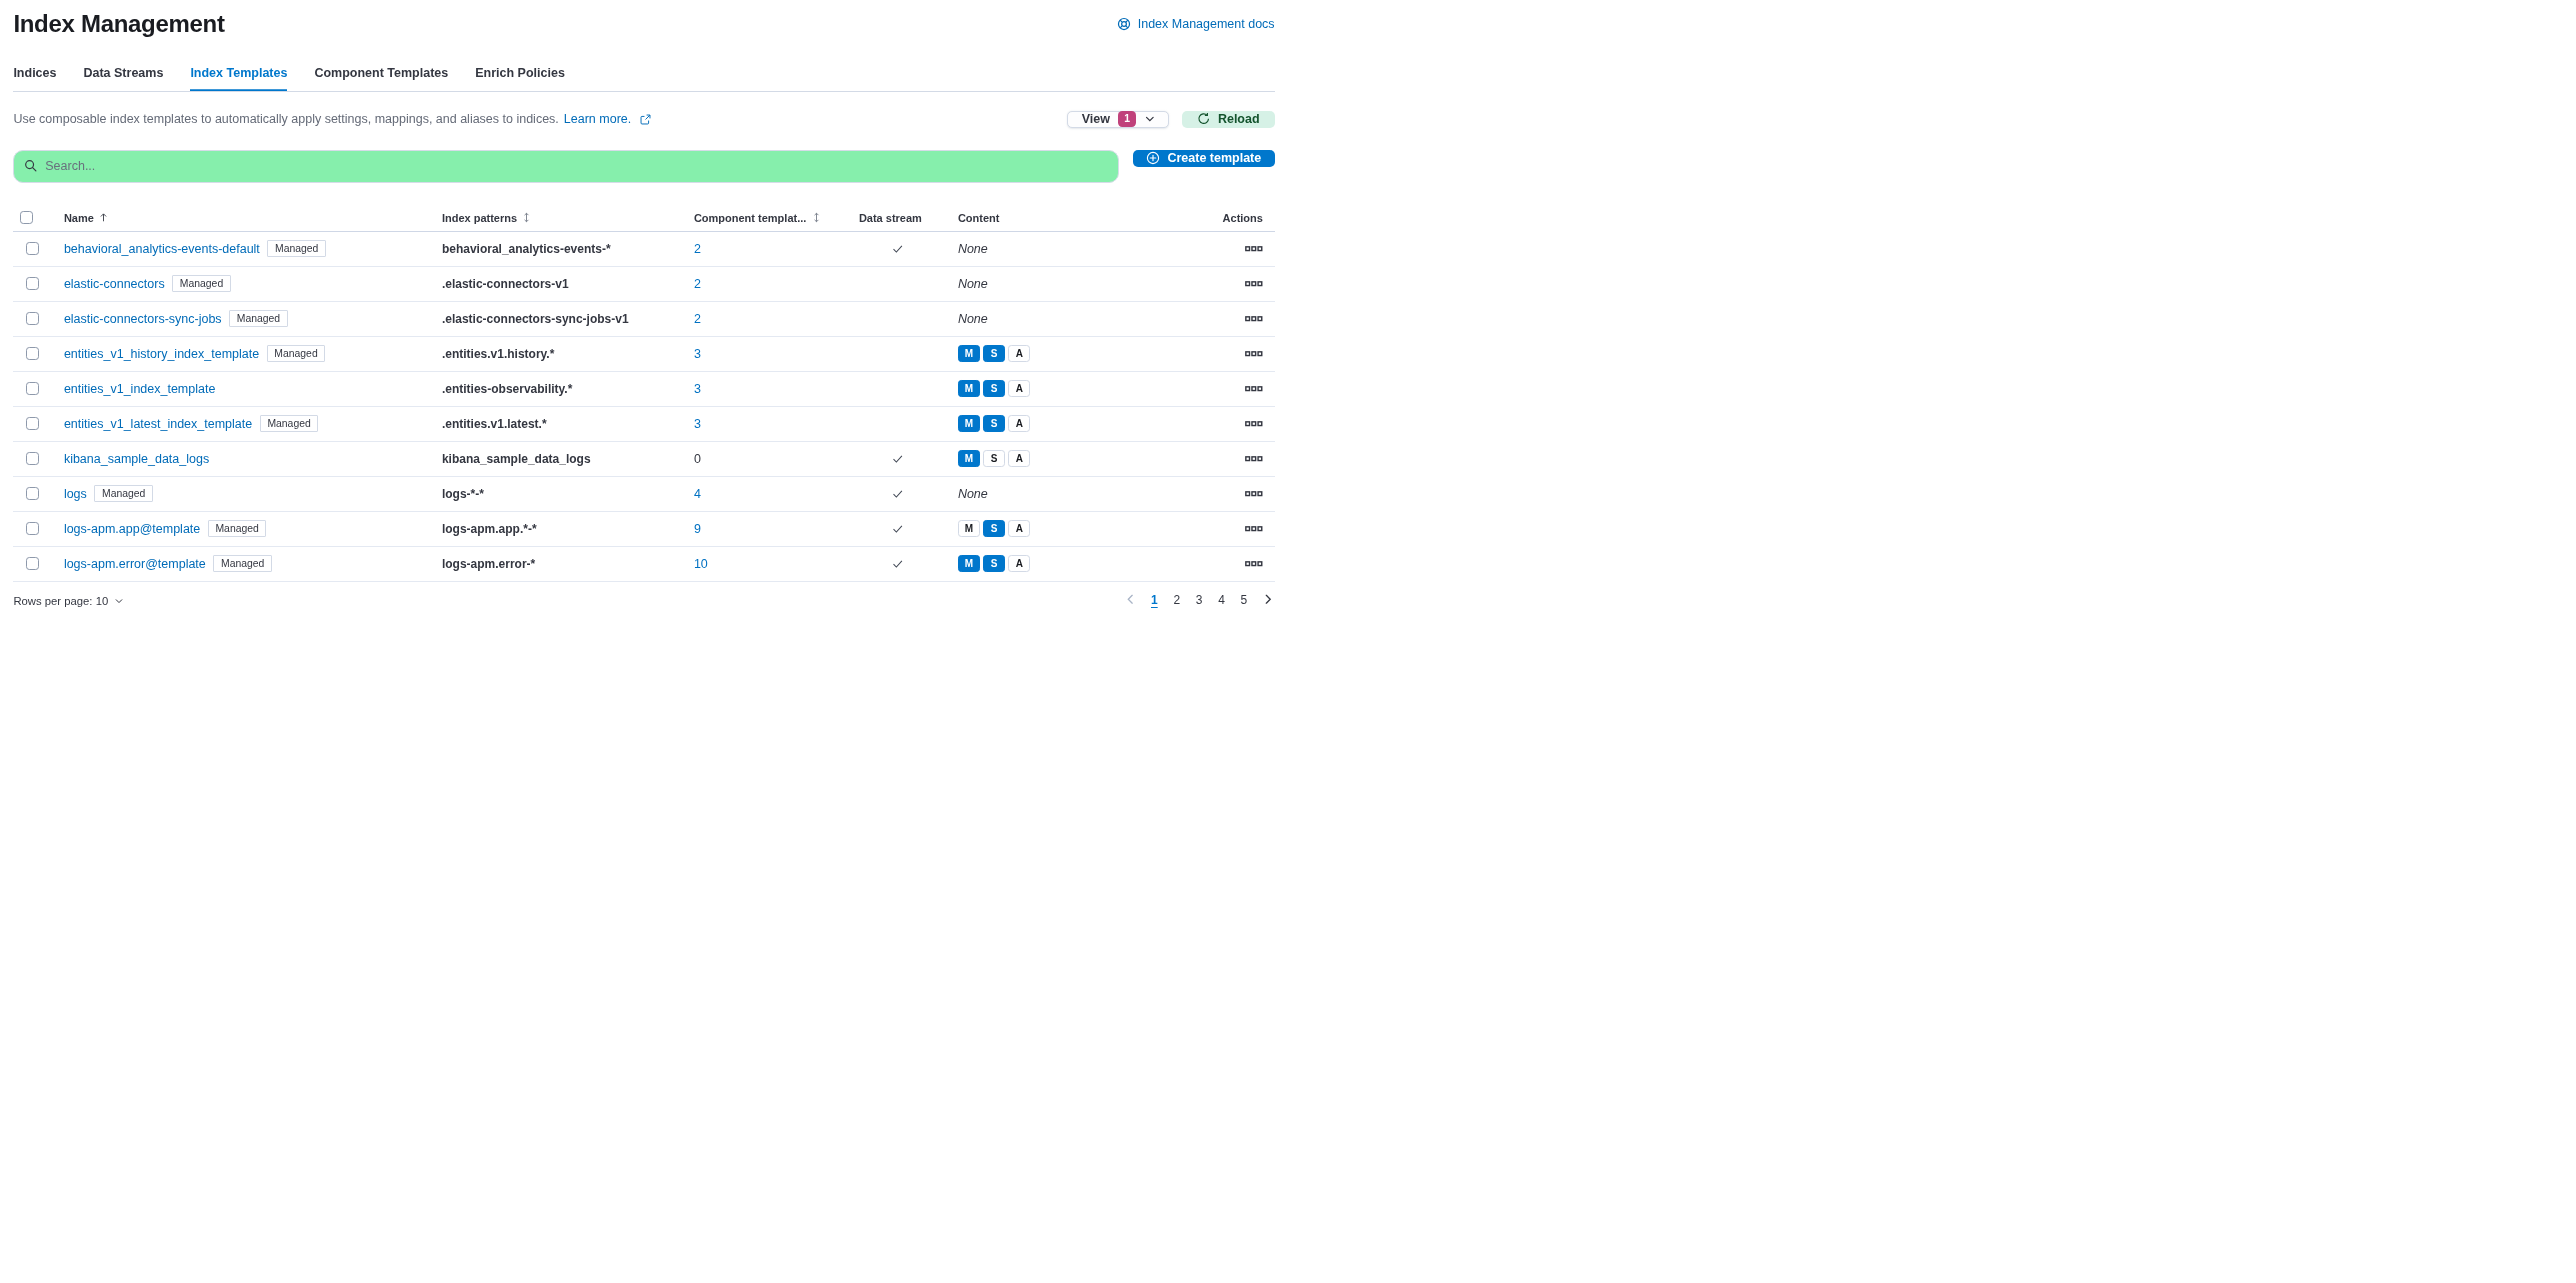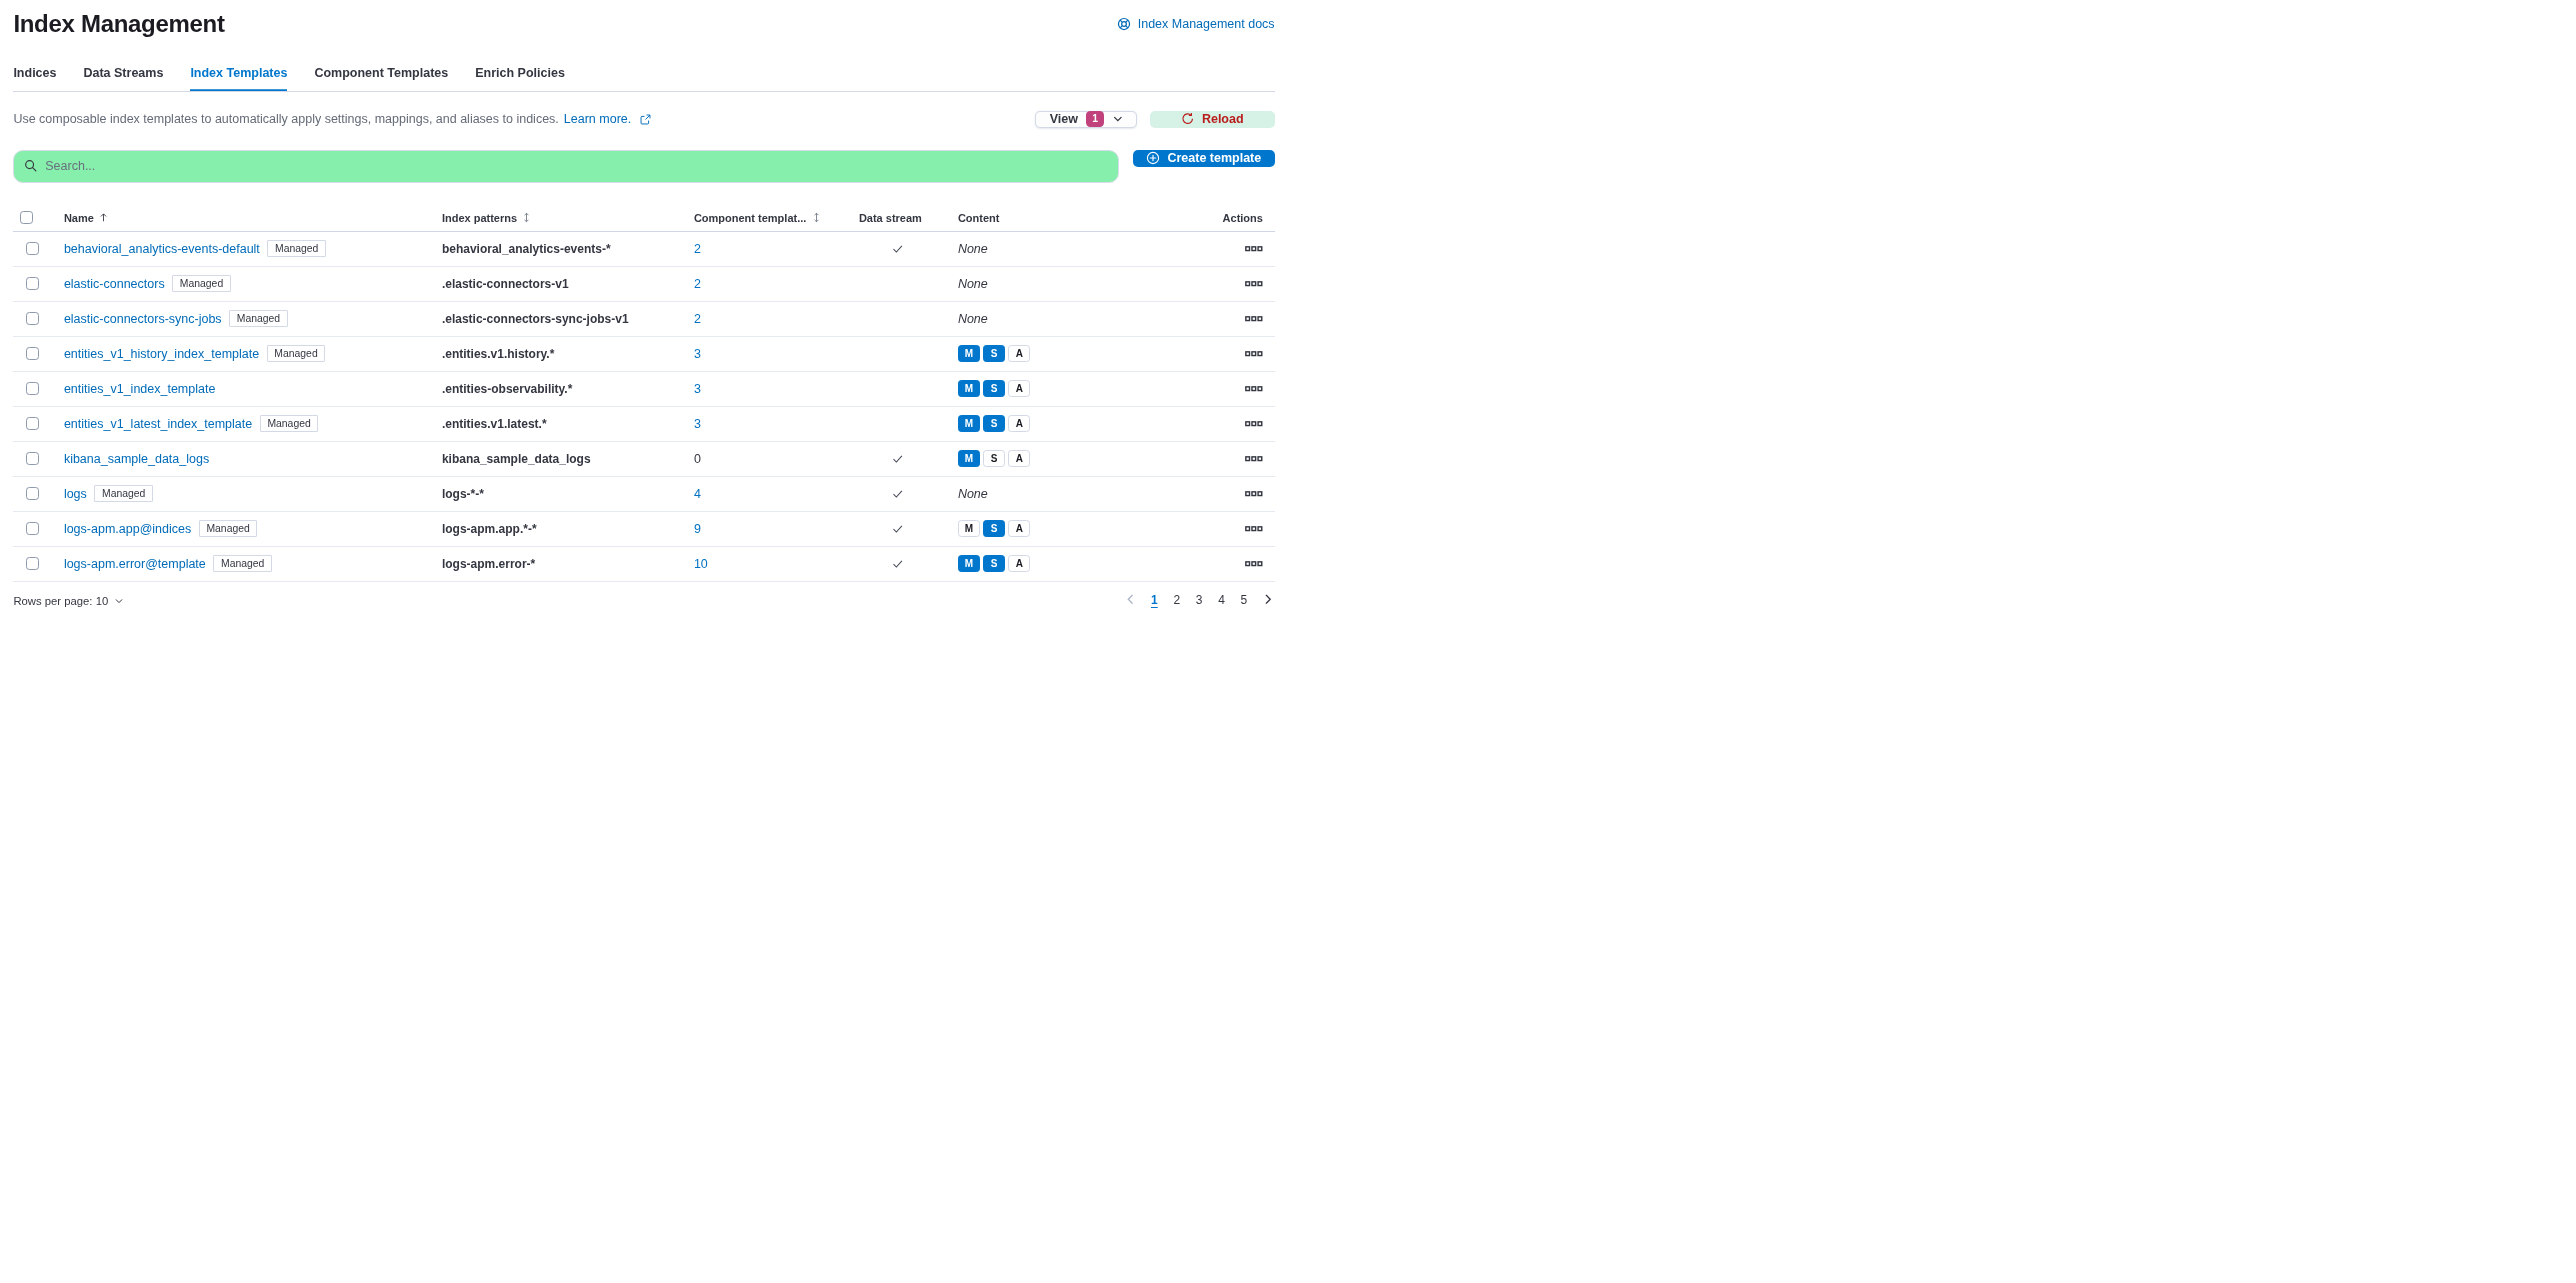--- a/index.html
+++ b/index.html
@@ -26,21 +26,21 @@
   .desc-row { display: flex; justify-content: space-between; align-items: center; margin-top: 19px; }
   .desc { font-size: 12.5px; color: #646a77; display: flex; align-items: center; gap: 5px; }
   .learn-more { color: #006bb8; font-weight: 500; cursor: pointer; display: inline-flex; align-items: center; gap: 9px; }
   .btn-group { display: flex; gap: 13.4px; }
   .btn { height: 17px; border-radius: 5px; font-size: 12.5px; font-weight: 600;
          display: inline-flex; align-items: center; cursor: pointer; font-family: inherit; }
   .btn-view { padding: 0 11.7px 0 13.4px; gap: 8.4px; background: #fdfdfe; border: 0.8px solid #d3dae6;
               color: #343741; box-shadow: 0 0.8px 1.7px rgba(152,162,179,0.25); }
   .count-badge { background: #c0417b; color: #fff; border-radius: 4.2px; font-size: 10.4px;
                  font-weight: 700; padding: 1.7px 5.9px; line-height: 12.5px; }
-  .btn-reload { padding: 0 31px; gap: 7.5px; background: #d6f1e6; border: none; color: #b91c1c; }
+  .btn-reload { padding: 0 15px; gap: 7.5px; background: #d6f1e6; border: none; color: #14532d; }
 
   
   .search-row { display: flex; gap: 13.4px; margin-top: 22px; }
   .search-box { flex: 1; height: 33px; border: 0.8px solid #d6dce8; border-radius: 10px; background: #86efac;
                 display: flex; align-items: center; padding: 0 10px; gap: 7.5px; }
   .search-box input { flex: 1; border: none; outline: none; background: transparent;
                       font-size: 12.5px; color: #343741; font-family: inherit; }
   .search-box input::placeholder { color: #69707d; opacity: 1; }
   .btn-create { padding: 0 13.4px; gap: 7.5px; background: #0077cc; border: none; color: #fff; }
 
@@ -423,21 +423,21 @@
           <rect x="15.6" y="1" width="4.4" height="4.4" fill="none" stroke="currentColor" stroke-width="1.7"></rect>
         </svg>
       </span>
     </div>
   </div>
         <div class="trow">
     <div class="cell c-check">
             <span class="checkbox"></span>
           </div>
     <div class="cell c-name">
-      <a class="name-link">logs-apm.app@indices</a>
+      <a class="name-link">logs-apm.app@template</a>
       <span class="managed-badge">Managed</span>
     </div>
     <div class="cell c-pattern">logs-apm.app.*-*</div>
     <div class="cell">
             <a class="comp-count">9</a>
           </div>
     <div class="cell">
       <svg class="check-icon" width="13.4" height="13.4" viewBox="0 0 16 16">
         <path d="M3 8.6 6.4 12 13 4.6" fill="none" stroke="currentColor" stroke-width="1.2"></path>
       </svg>

